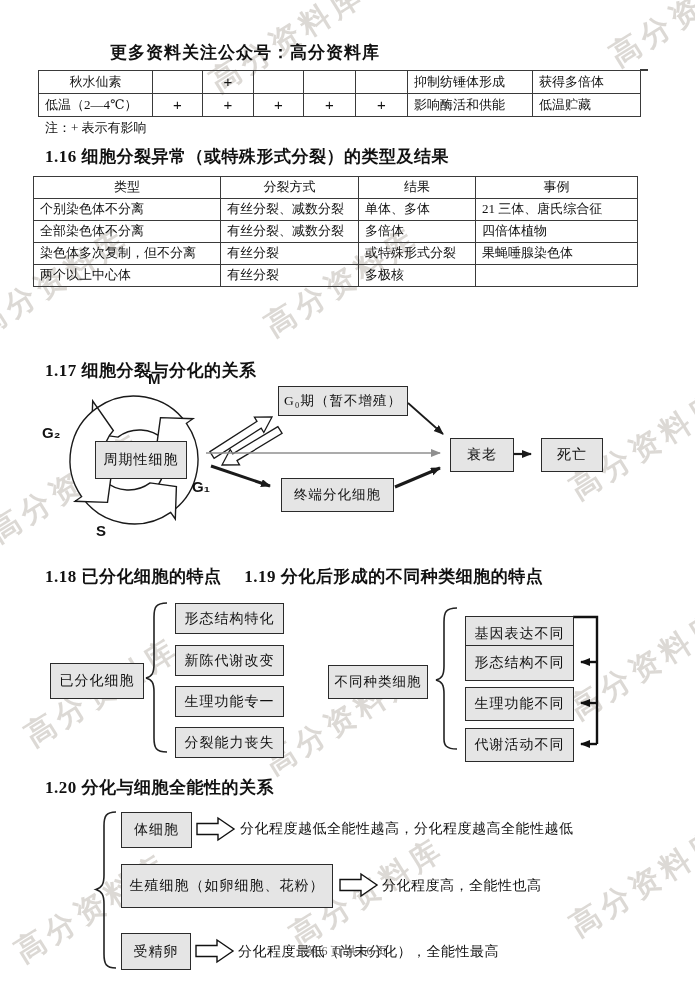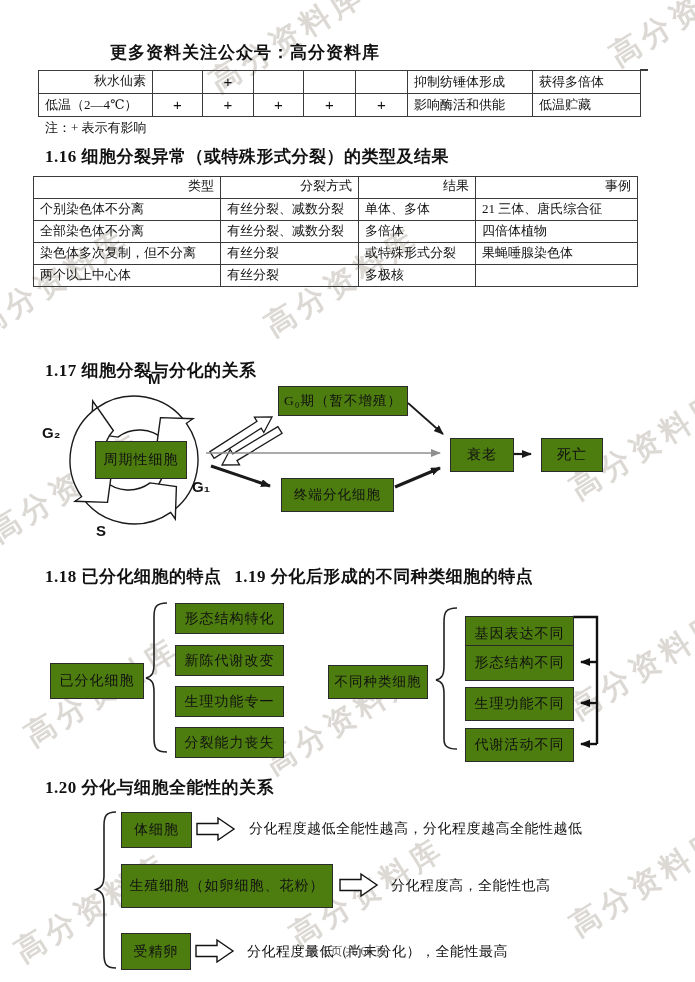--- a/index.html
+++ b/index.html
@@ -12,34 +12,34 @@
   
   .pg-header{position:absolute;left:110px;top:41px;font-size:17px;font-weight:bold;z-index:2;
       font-family:"Liberation Sans",sans-serif;letter-spacing:1px;}
   .hd{position:absolute;font-size:17px;font-weight:bold;z-index:2;letter-spacing:0.5px;}
   .note{position:absolute;left:45px;top:119px;font-size:13px;z-index:2;}
   
   table.t{position:absolute;border-collapse:collapse;z-index:2;table-layout:fixed;
       font-size:13px;background:transparent;}
   table.t td,table.t th{border:1px solid #3a3a3a;padding:0 6px;height:21px;line-height:1.15;
       overflow:hidden;white-space:nowrap;font-weight:normal;background:transparent;}
-  table.t .c{text-align:right;font-family:Liberation Mono, monospace;}
+  table.t .c{text-align:center;}
   table.t .l{text-align:left;}
   table.t .plus{text-align:center;font-size:15px;font-family:"Liberation Sans",sans-serif;}
   #topTable{left:38px;top:70px;width:602px;}
   #topTable td{height:22px;border-width:1.5px 1px;}
   #t116{left:33px;top:176px;width:604px;}
   #t116 td{border-width:1.5px 1px;}
   
-  .box{position:absolute;border:1.5px solid #2b2b2b;background:#4d7c0f;z-index:3;
+  .box{position:absolute;border:1.5px solid #2b2b2b;background:#e5e5e5;z-index:3;
        display:flex;align-items:center;justify-content:center;font-size:14px;
        white-space:nowrap;letter-spacing:1px;}
   .plabel{position:absolute;z-index:3;font-weight:bold;font-size:15px;
        font-family:"Liberation Sans",sans-serif;}
-  .dtext{position:absolute;z-index:3;font-size:14px;white-space:nowrap;letter-spacing:0.5px;margin-left:9px;}
+  .dtext{position:absolute;z-index:3;font-size:14px;white-space:nowrap;letter-spacing:0.5px;}
   svg.layer{position:absolute;left:0;z-index:1;}
   .footer{position:absolute;left:272px;top:943px;width:150px;text-align:center;z-index:4;
       font-size:12px;color:#3d3d3d;opacity:0.85;}
   .toprule{position:absolute;left:640px;top:68.5px;width:8px;border-top:2px solid #3a3a3a;z-index:2;}
 </style>
 </head>
 <body>
 
 <div id="page">
 
@@ -169,21 +169,21 @@
   <span class="plabel" style="left:96px;top:522px">S</span>
 
   <div class="box" style="left:95px;top:441px;width:90px;height:36px">周期性细胞</div>
   <div class="box" style="left:278px;top:386px;width:128px;height:28px;font-size:13.5px">G₀期（暂不增殖）</div>
   <div class="box" style="left:450px;top:438px;width:62px;height:32px">衰老</div>
   <div class="box" style="left:541px;top:438px;width:60px;height:32px">死亡</div>
   <div class="box" style="left:281px;top:478px;width:111px;height:32px;font-size:13.5px">终端分化细胞</div>
 
   <div class="hd" style="left:45px;top:565px">
     <span>1.18 已分化细胞的特点</span>
-    <span style="margin-left:8px">1.19 分化后形成的不同种类细胞的特点</span>
+    <span style="margin-left:18px">1.19 分化后形成的不同种类细胞的特点</span>
   </div>
 
   <svg class="layer" style="top:590px" width="695" height="185" viewBox="0 0 695 185">
     <defs>
       <marker id="ah2" markerWidth="12" markerHeight="10" refX="9" refY="4" orient="auto" markerUnits="userSpaceOnUse">
         <path d="M0 0 L10 4 L0 8 Z" fill="#111"></path>
       </marker>
     </defs>
     <path d="M167 13 C156 13 154 17 154 27 L154 74 C154 83 152 86.5 146 88 C152 89.5 154 93 154 102 L154 148 C154 158 156 162 167 162" fill="none" stroke="#222" stroke-width="1.6"></path>
     <path d="M457 18 C446 18 444 22 444 32 L444 76 C444 85 442 88.5 436 90 C442 91.5 444 95 444 104 L444 149 C444 155 446 159 457 159" fill="none" stroke="#222" stroke-width="1.6"></path>

